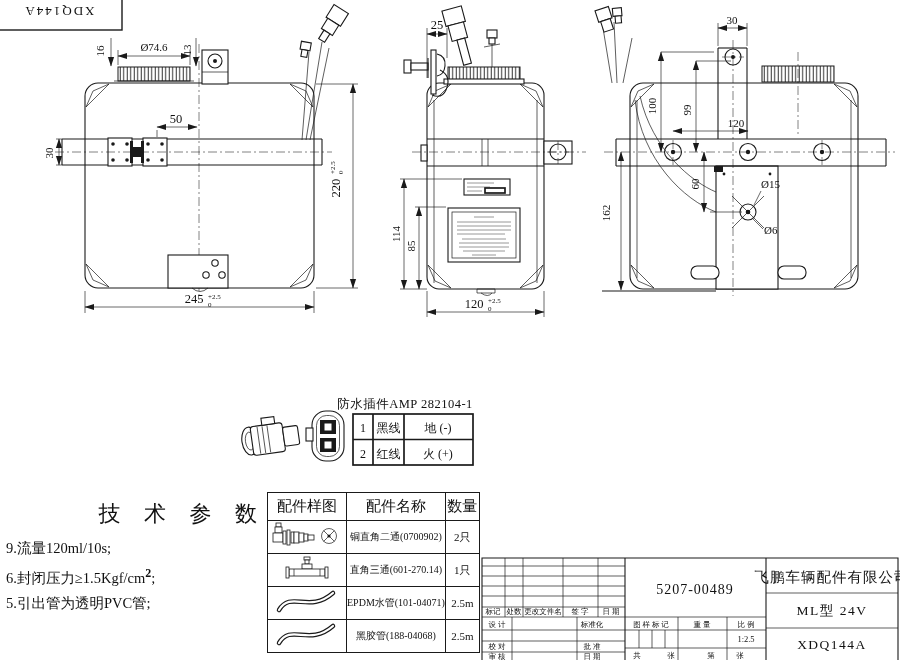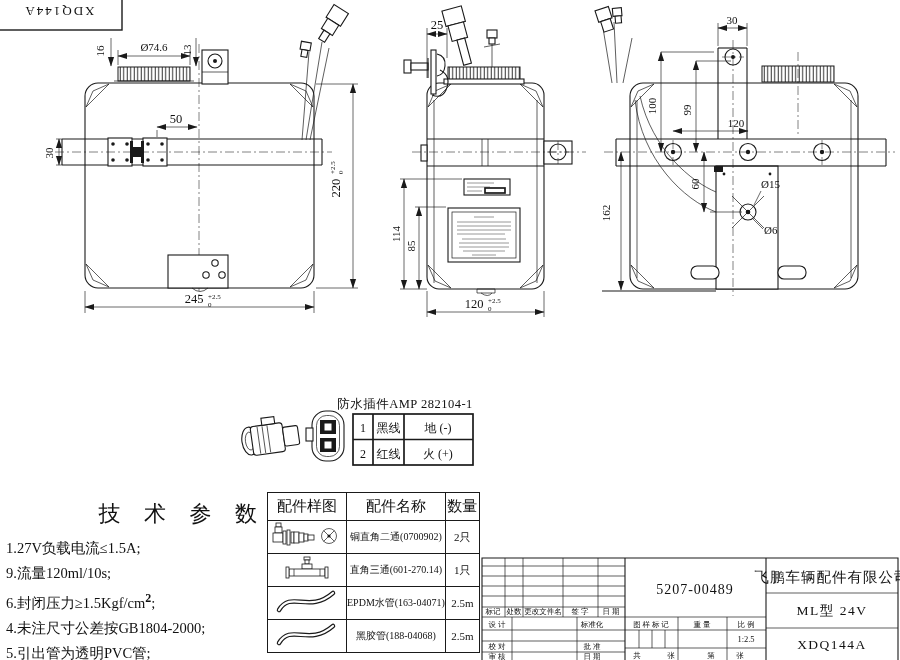--- a/index.html
+++ b/index.html
@@ -440,24 +440,22 @@
 
   <g>
     <rect x="-2" y="-2" width="124" height="32" fill="#ffffff" stroke="#1a1a1a" stroke-width="1.4"></rect>
     <text class="stamp" x="59" y="19" text-anchor="middle" transform="rotate(180 59 13)">XDQ144A</text>
   </g>
 </svg>
 
 <div id="tech-params">
   <div class="tp-title">技 术 参 数</div>
   <div class="tp-lines">
-    <div class="tp-line">1.27V负载电流≤1.5A;</div>
     <div class="tp-line">9.流量120ml/10s;</div>
     <div class="tp-line"><span>6.封闭压力≥1.5Kgf/cm</span><sup>2</sup><span>;</span></div>
-    <div class="tp-line">4.未注尺寸公差按GB1804-2000;</div>
     <div class="tp-line">5.引出管为透明PVC管;</div>
   </div>
 </div>
 
 <div id="parts-block">
   <table class="parts">
     <tbody>
           <tr>
       <th class="c-sample">配件样图</th>
       <th class="c-name">配件名称</th>
@@ -501,21 +499,21 @@
       <td class="pname">直角三通(601-270.14)</td>
       <td class="pqty">1只</td>
     </tr>
     <tr>
       <td>
         <svg width="72" height="28" viewBox="0 0 72 28">
           <path d="M8,23 C20,3 38,27 62,6" stroke="#1a1a1a" stroke-width="4.5" fill="none" stroke-linecap="round"></path>
           <path d="M8,23 C20,3 38,27 62,6" stroke="#ffffff" stroke-width="2.2" fill="none" stroke-linecap="round"></path>
         </svg>
       </td>
-      <td class="pname">EPDM水管(163-04071)</td>
+      <td class="pname">EPDM水管(101-04071)</td>
       <td class="pqty">2.5m</td>
     </tr>
     <tr>
       <td>
         <svg width="72" height="28" viewBox="0 0 72 28">
           <path d="M8,23 C20,3 38,27 62,6" stroke="#1a1a1a" stroke-width="4.5" fill="none" stroke-linecap="round"></path>
           <path d="M8,23 C20,3 38,27 62,6" stroke="#ffffff" stroke-width="2.2" fill="none" stroke-linecap="round"></path>
         </svg>
       </td>
       <td class="pname">黑胶管(188-04068)</td>

